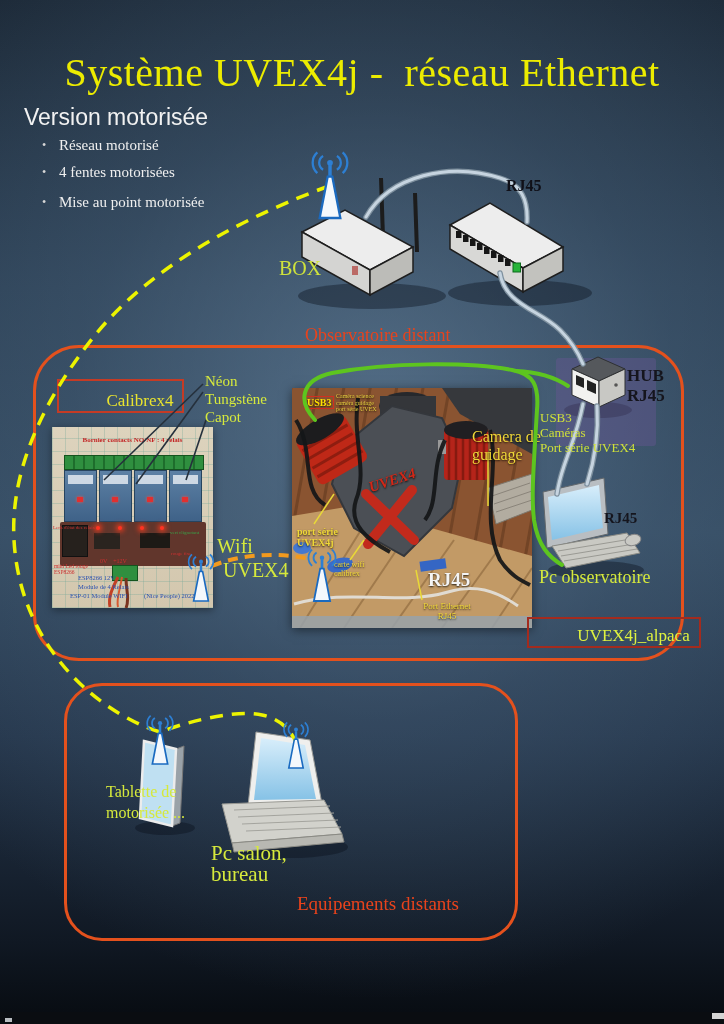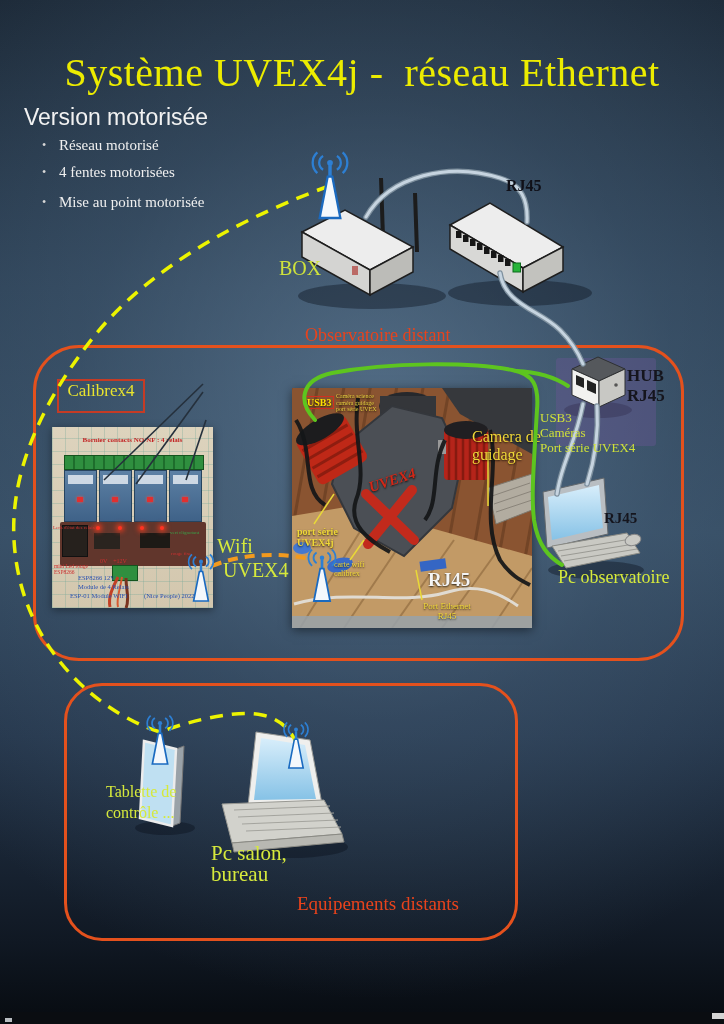--- a/index.html
+++ b/index.html
@@ -10,21 +10,21 @@
       linear-gradient(180deg,#1c2937 0%,#2b3f53 28%,#334a60 52%,#24354a 72%,#101823 92%,#070b10 100%);}
   .abs{position:absolute;}
   .lbl{position:absolute;white-space:pre;line-height:1.15;}
   .lime{color:#d6e93c;}
   .title{left:0;right:0;top:50px;text-align:center;font-size:40px;color:#ecec00;letter-spacing:.5px;}
   .subtitle{left:24px;top:104px;font-family:"Liberation Sans",sans-serif;font-size:23px;color:#f2f2f2;}
   .bullet{position:absolute;left:42px;font-size:15px;color:#efefef;}
   .bullet .dot{display:inline-block;width:17px;color:#d8d8d8;font-size:12px;vertical-align:1px;}
   .heading{position:absolute;font-size:18px;font-weight:normal;color:#e8431c;text-align:right;}
   .bigbox{position:absolute;border:3px solid #e4511d;border-radius:46px;}
-  .tagbox{position:absolute;display:flex;align-items:flex-start;justify-content:center;}
+  .tagbox{position:absolute;display:flex;align-items:flex-end;justify-content:center;padding-left:39px;}
   
   #relayPhoto{left:52px;top:427px;width:161px;height:181px;
     background:
       repeating-linear-gradient(0deg, rgba(110,165,150,.30) 0 1px, transparent 1px 13px),
       repeating-linear-gradient(90deg, rgba(110,165,150,.30) 0 1px, transparent 1px 13px),
       linear-gradient(#ddd3bd,#d3c7ae);
     box-shadow:0 2px 8px rgba(0,0,0,.4);}
   #relayPhoto .t{position:absolute;line-height:1.1;white-space:pre;}
   .relay{position:absolute;top:43px;width:31px;height:50px;border:1px solid #27445f;
     background:linear-gradient(#5d81a5,#3f6288);}
@@ -174,20 +174,23 @@
     <div class="t" style="left:76px;top:84px;font-size:15px;font-weight:bold;font-style:italic;color:#d22818;transform:rotate(-18deg)">UVEX4</div>
   </div>
 
   <div class="bigbox" style="left:33px;top:345px;width:645px;height:310px"></div>
   <div class="bigbox" style="left:64px;top:683px;width:448px;height:252px;border-radius:38px"></div>
   <div class="heading" style="left:305px;top:325px">Observatoire distant</div>
   <div class="heading" style="left:297px;top:893px;font-size:19px">Equipements distants</div>
   <div class="tagbox" style="left:57px;top:379px;width:84px;height:30px;border:2px solid #c53b25">
       <span class="lbl" style="position:static;font-size:17px;color:#e9e42e">Calibrex4</span>
     </div>
+  <div class="tagbox" style="left:527px;top:617px;width:131px;height:27px;border:2px solid #a32b1e">
+      <span class="lbl" style="position:static;font-size:17px;color:#dff23f">UVEX4j_alpaca</span>
+    </div>
 
   <svg class="overlay" width="724" height="1024">
     <defs>
       <linearGradient id="scr2" x1="0" y1="0" x2="0" y2="1">
         <stop offset="0" stop-color="#d8eefb"></stop>
           <stop offset="1" stop-color="#86c2e6"></stop>
       </linearGradient>
       <g id="ant">
         <path d="M -6,-42 A 7 7 0 0 1 -6,-54" stroke="#2d7fd3" stroke-width="2" fill="none"></path>
         <path d="M -11,-39 A 12 12 0 0 1 -11,-57" stroke="#2d7fd3" stroke-width="2" fill="none"></path>
@@ -307,24 +310,25 @@
 
     <use href="#ant" transform="translate(330,218) scale(1.15)"></use>
     <use href="#ant" transform="translate(201,601) scale(0.82)"></use>
     <use href="#ant" transform="translate(322,601) scale(0.9)"></use>
     <use href="#ant" transform="translate(160,764) scale(0.85)"></use>
     <use href="#ant" transform="translate(296,768) scale(0.8)"></use>
   </svg>
 
   <div class="lbl" style="left:279px;top:257px;font-size:20px;color:#cfe23c">BOX</div>
   <div class="lbl" style="left:506px;top:177px;font-size:16px;font-weight:bold;color:#101018">RJ45</div>
+  <div class="lbl lime" style="left:205px;top:372px;font-size:15px;line-height:18px"><span>Néon</span><br><span>Tungstène</span><br><span>Capot</span></div>
   <div class="lbl" style="left:217px;top:534px;font-size:20px;color:#d6e93c;line-height:24px"><span>Wifi</span><br><span style="margin-left:6px">UVEX4</span></div>
   <div class="lbl" style="left:627px;top:366px;font-size:17px;font-weight:bold;color:#15151d;line-height:20px"><span>HUB</span><br><span>RJ45</span></div>
   <div class="lbl" style="left:540px;top:410px;font-size:13px;color:#cfe03a;line-height:15px"><span>USB3</span><br><span>Caméras</span><br><span>Port série UVEX4</span></div>
   <div class="lbl" style="left:604px;top:510px;font-size:15px;font-weight:bold;color:#15151d">RJ45</div>
-  <div class="lbl" style="left:558px;top:567px;font-size:18px;color:#d6e93c">Pc observatoire</div>
-  <div class="lbl" style="left:106px;top:781px;font-size:16px;color:#d6e93c;line-height:21px"><span>Tablette de</span><br><span>contrôle ...</span></div>
+  <div class="lbl" style="left:539px;top:567px;font-size:18px;color:#d6e93c">Pc observatoire</div>
+  <div class="lbl" style="left:106px;top:781px;font-size:16px;color:#d6e93c;line-height:21px"><span>Tablette de</span><br><span>motorisée ...</span></div>
   <div class="lbl" style="left:211px;top:843px;font-size:21px;color:#d6e93c;line-height:21px"><span>Pc salon,</span><br><span>bureau</span></div>
 
   <div class="abs" style="left:0;top:1012px;width:724px;height:12px;background:#0a0d11"></div>
   <div class="abs" style="left:5px;top:1018px;width:7px;height:4px;background:#b9bdc1"></div>
   <div class="abs" style="left:712px;top:1013px;width:12px;height:6px;background:#d4d4d4"></div>
 </div>
 
 </body></html>

